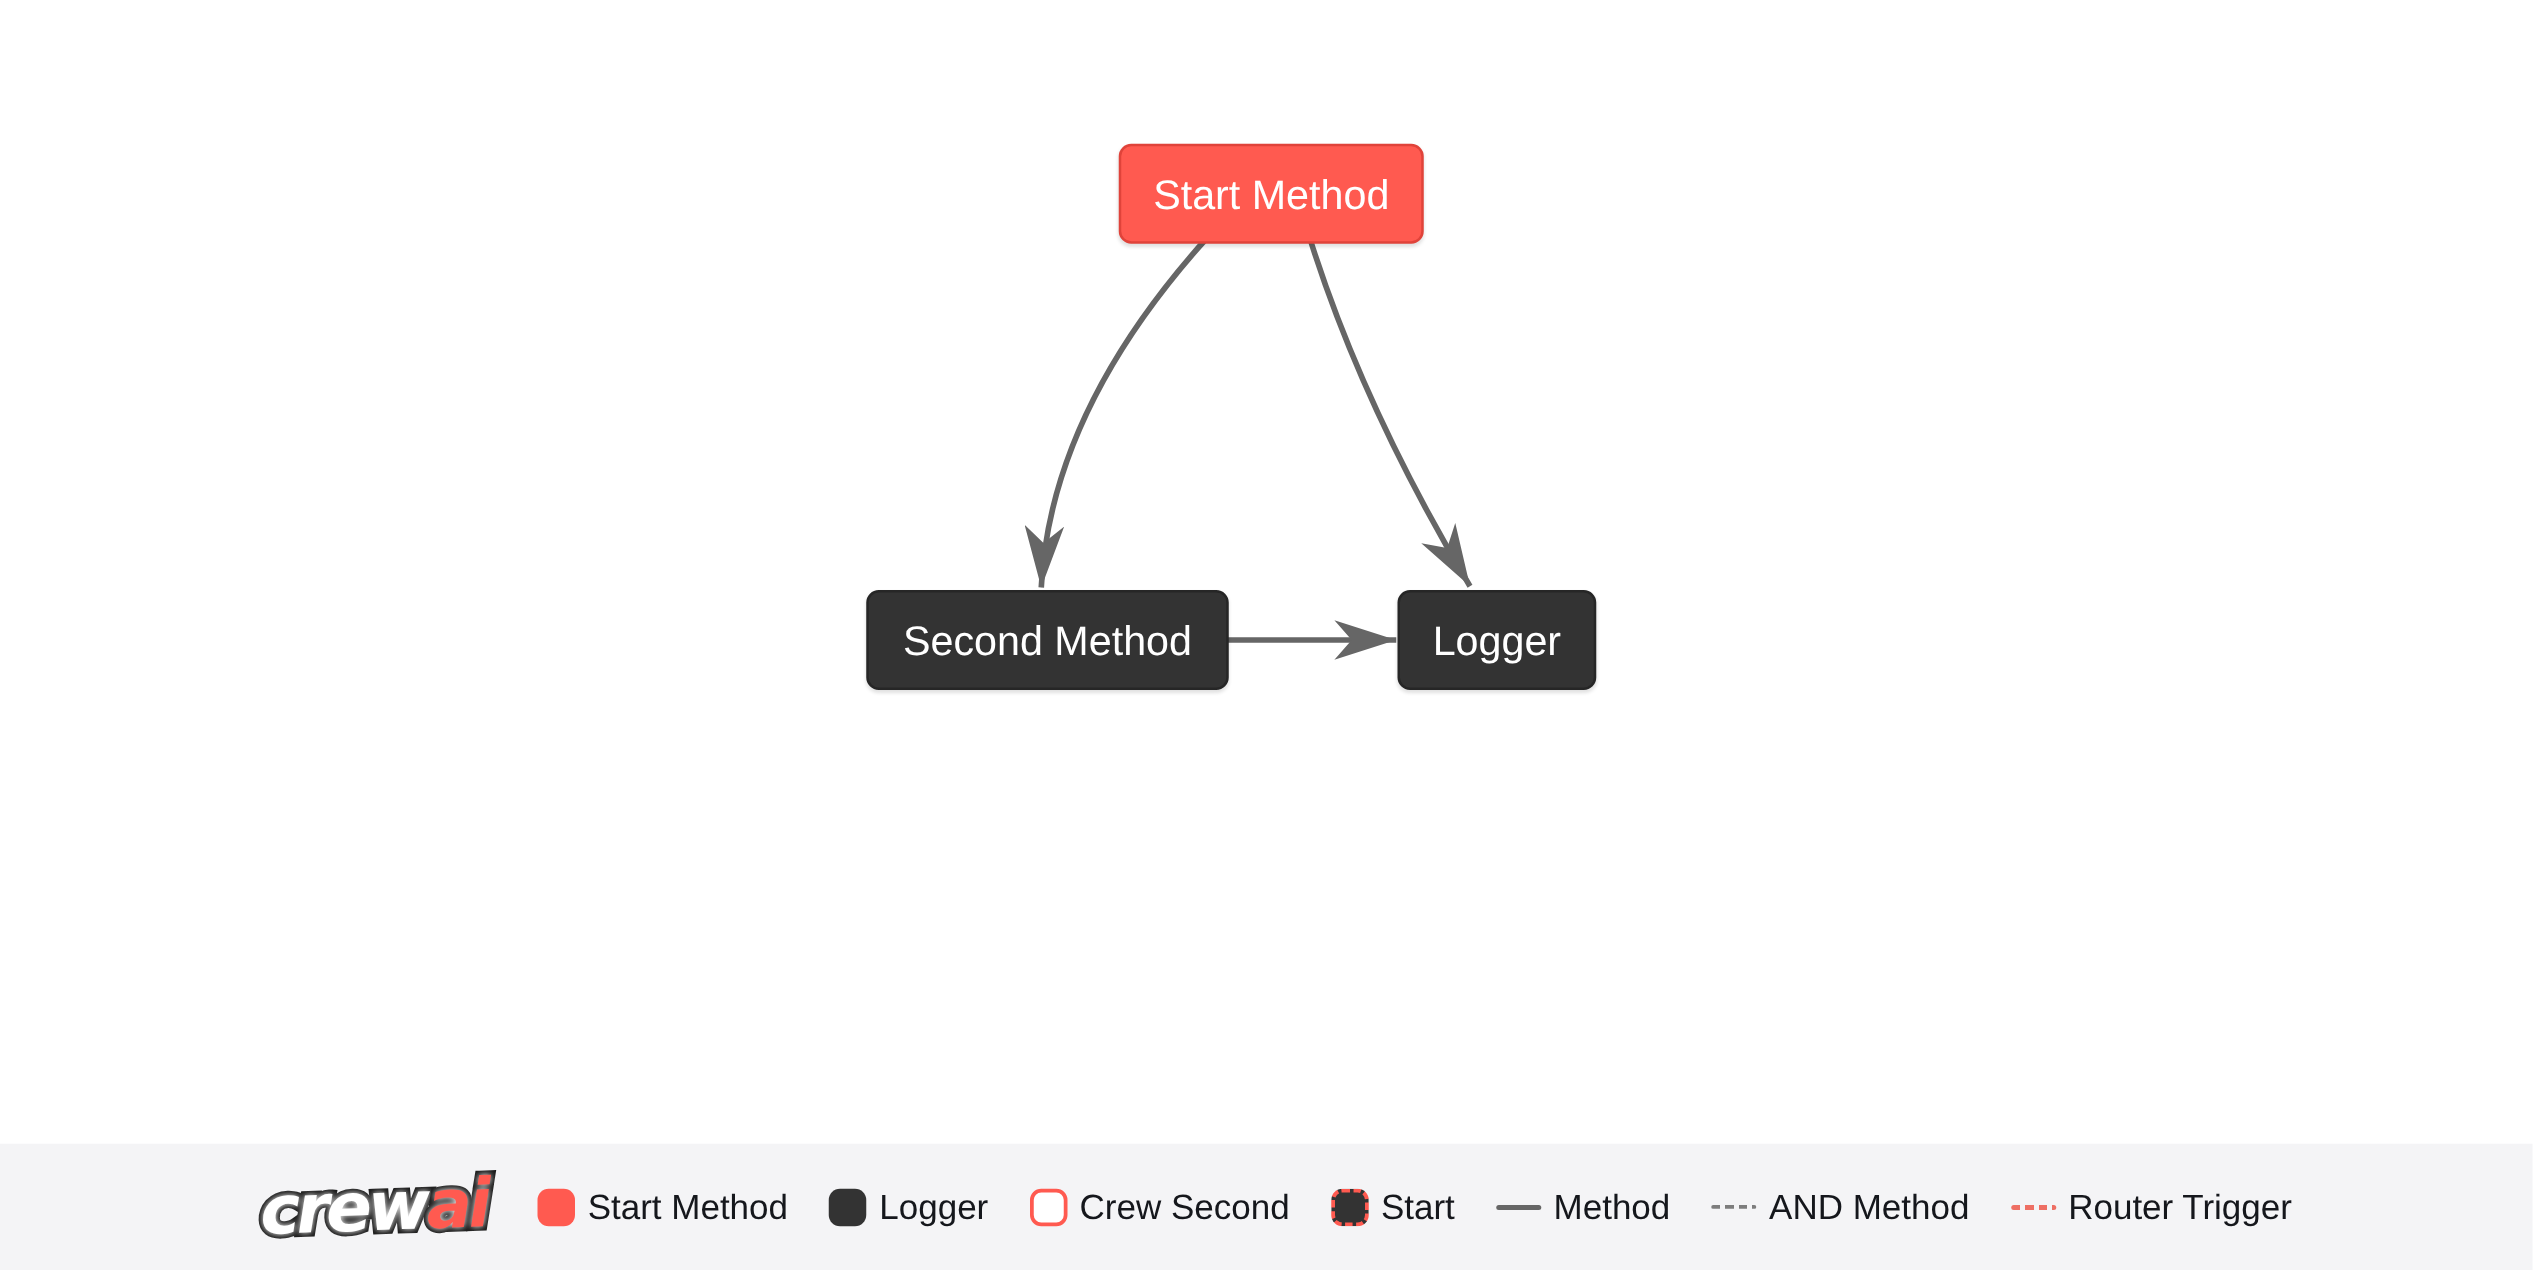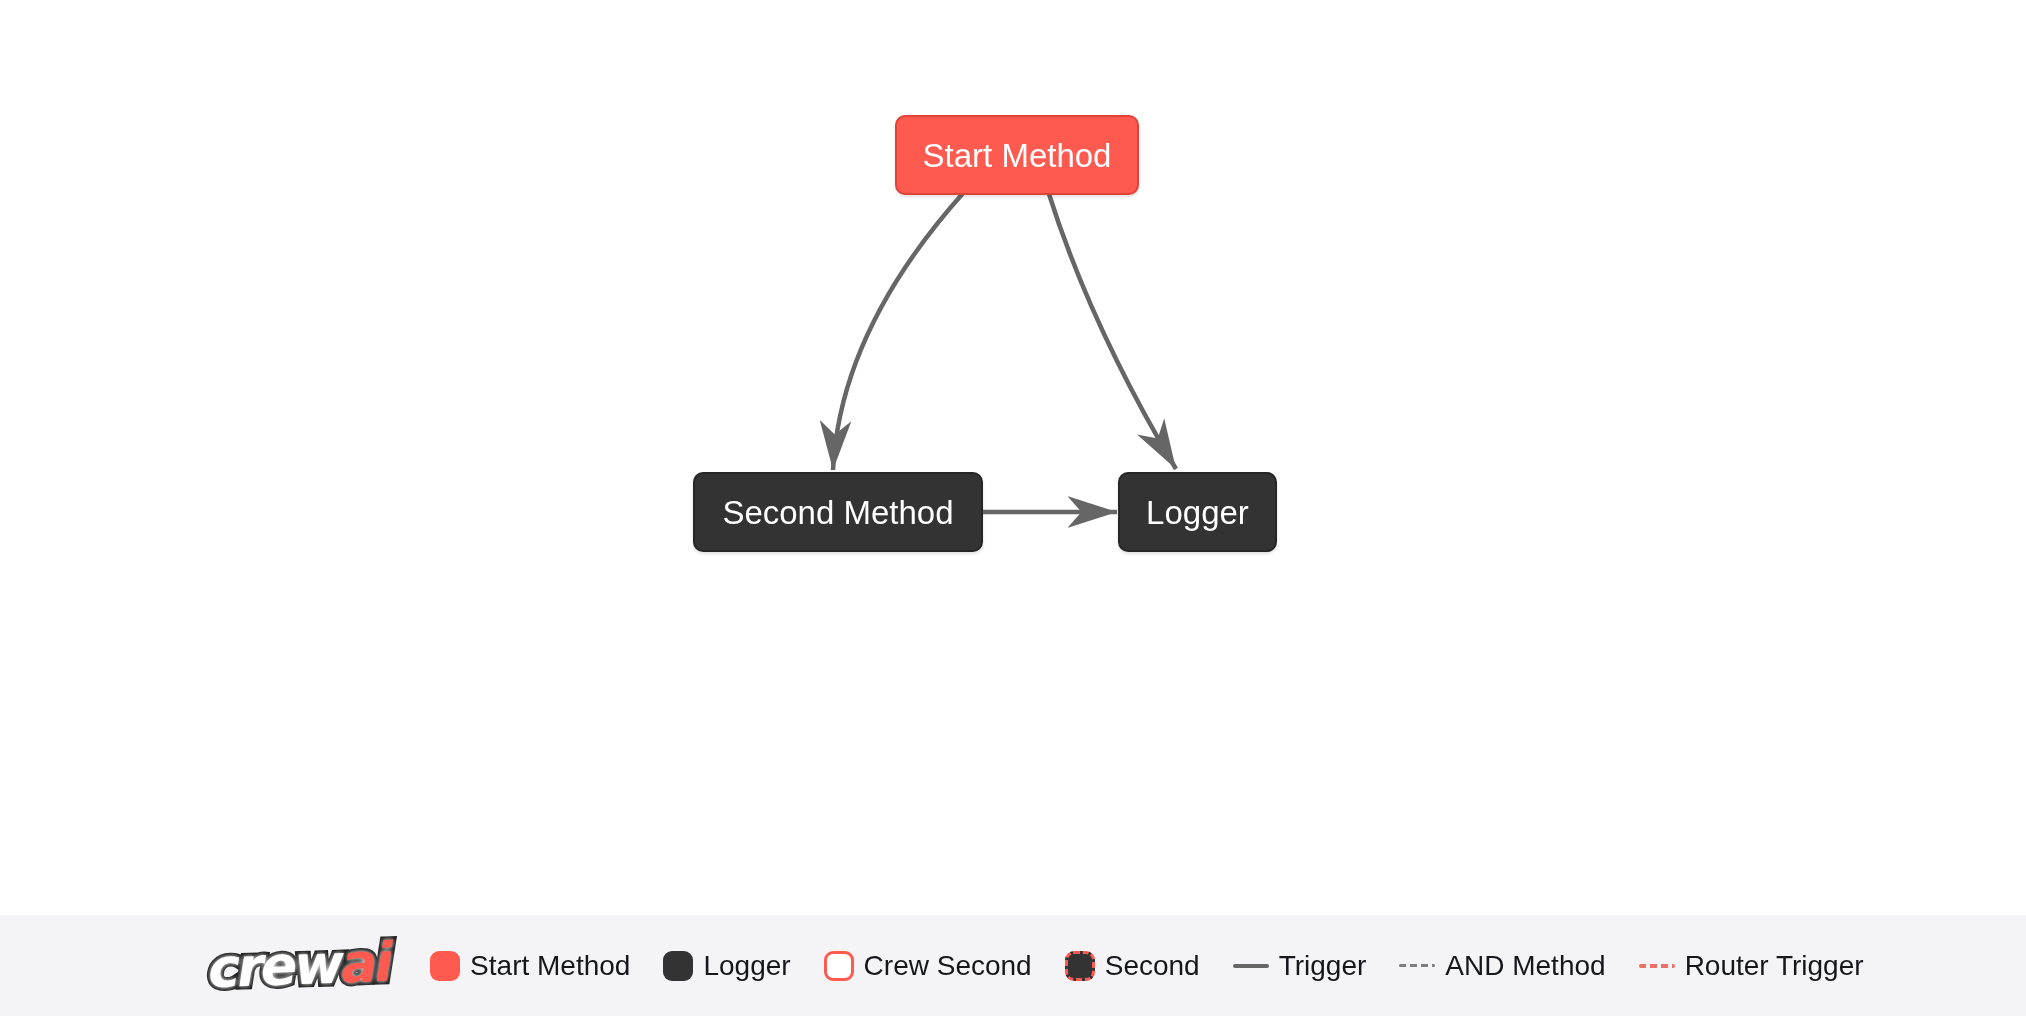--- a/index.html
+++ b/index.html
@@ -160,26 +160,26 @@
     <span class="legend-label">Logger</span>
   </div>
 
   <div class="legend-item">
     <span class="swatch swatch-crew"></span>
     <span class="legend-label">Crew Second</span>
   </div>
 
   <div class="legend-item">
     <span class="swatch swatch-router"></span>
-    <span class="legend-label">Second</span>
+    <span class="legend-label">Start</span>
   </div>
 
   <div class="legend-item">
     <span class="line-swatch line-solid"></span>
-    <span class="legend-label">Trigger</span>
+    <span class="legend-label">Method</span>
   </div>
 
   <div class="legend-item">
     <span class="line-swatch line-dashed"></span>
     <span class="legend-label">AND Method</span>
   </div>
 
   <div class="legend-item">
     <span class="line-swatch line-dashed-red"></span>
     <span class="legend-label">Router Trigger</span>

